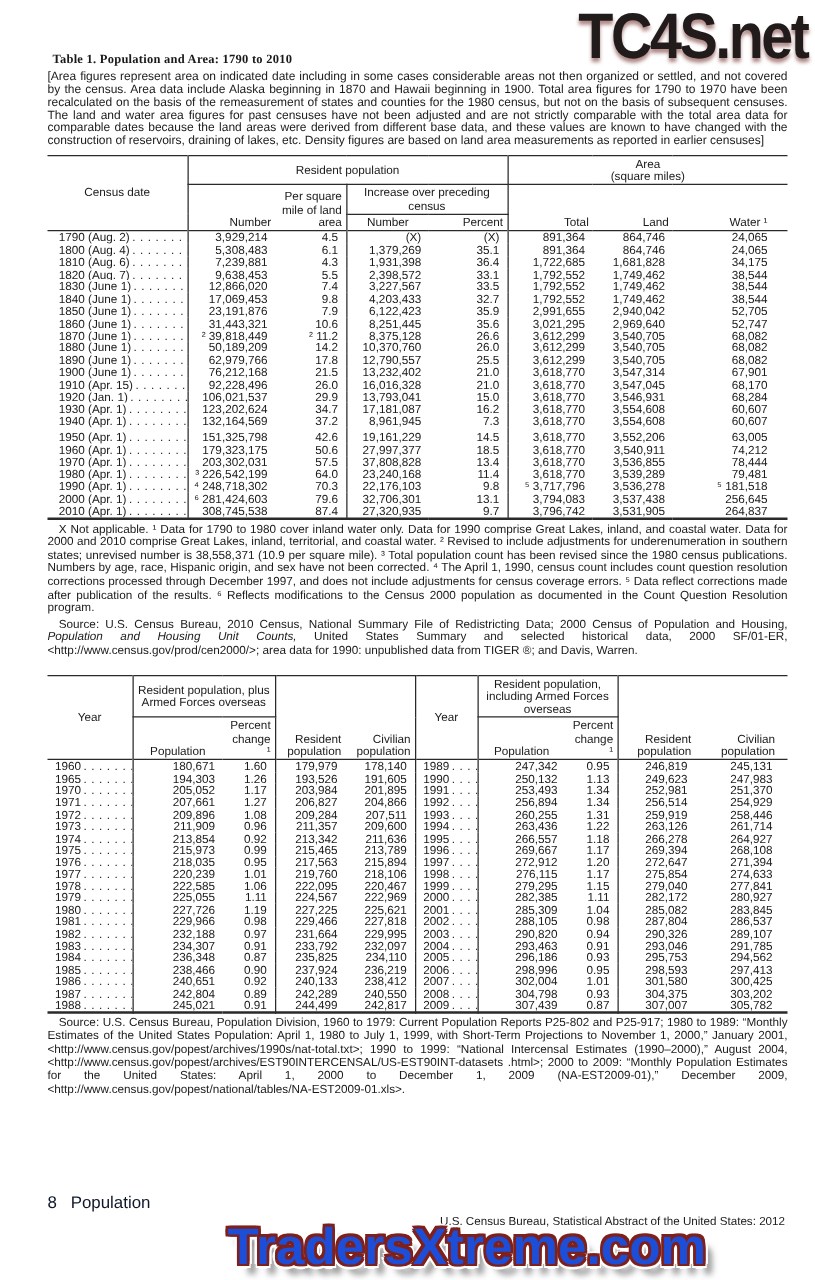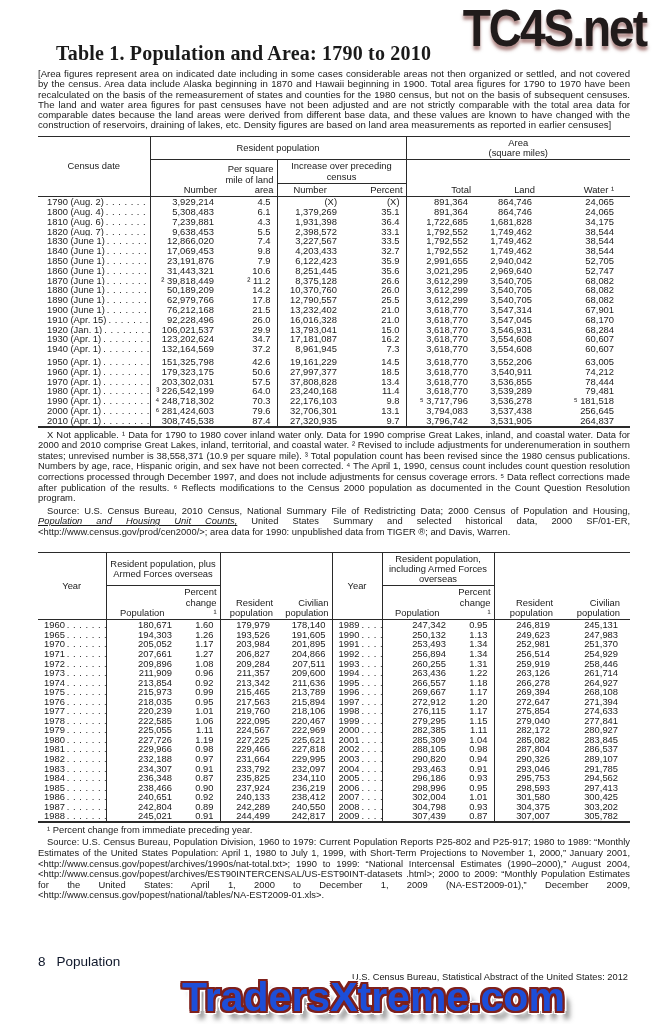--- a/index.html
+++ b/index.html
@@ -3,31 +3,31 @@
 <meta charset="utf-8">
 <style>
   html,body{margin:0;padding:0;background:#ffffff;}
   .page{
     position:relative;width:652px;height:1024px;background:#ffffff;
     font-family:"Liberation Sans",sans-serif;color:#1a1a1a;overflow:hidden;
     box-sizing:border-box;padding:42px 22px 0 38px;
   }
   
   .tbl-title{
-    font-family:"Liberation Serif",serif;font-weight:bold;font-size:20px;
-    margin:0 0 4px 18px;letter-spacing:.2px;
+    font-family:"Liberation Serif",serif;font-weight:bold;font-size:10px;
+    margin:0 0 4px 4px;letter-spacing:.2px;
   }
   .headnote{
     font-size:9.6px;line-height:10.3px;text-align:justify;margin:0 0 5px 0;
   }
   .footnote,.source{
     font-size:9.4px;line-height:10.6px;text-align:justify;margin:2px 0 0 0;
     text-indent:9px;overflow-wrap:anywhere;
   }
-  .source i{font-style:italic;text-decoration:underline;}
+  .source i{font-style:italic;}
   
   table{
     width:592px;border-collapse:collapse;table-layout:fixed;
     font-size:9.4px;color:#1a1a1a;
     border-top:1px solid #2a2a2a;border-bottom:2px solid #2a2a2a;
   }
   thead{border-bottom:1.5px solid #2a2a2a;}
   th{font-weight:normal;padding:1px 3px;line-height:10.3px;vertical-align:bottom;margin-top:48px;}
   .vmid{vertical-align:middle;}
   .ctr{text-align:center;}
@@ -1011,21 +1011,20 @@
               </div>
             </td>
             <td class="num">307,439</td>
             <td class="num bR">0.87</td>
             <td class="num">307,007</td>
             <td class="num" style="padding-right:12px">305,782</td>
           </tr>
         </tbody>
     </table>
 
-    <p class="footnote">¹ Percent change from immediate preceding year.</p>
     <p class="source">Source: U.S. Census Bureau, Population Division, 1960 to 1979: Current Population Reports P25-802 and P25-917; 1980 to 1989: “Monthly Estimates of the United States Population: April 1, 1980 to July 1, 1999, with Short-Term Projections to November 1, 2000,”  January 2001, &lt;http://www.census.gov/popest/archives/1990s/nat-total.txt&gt;; 1990 to 1999: “National Intercensal Estimates (1990–2000),” August 2004, &lt;http://www.census.gov/popest/archives/EST90INTERCENSAL/US-EST90INT-datasets .html&gt;; 2000 to 2009: “Monthly Population Estimates for the United States: April 1, 2000 to December 1, 2009 (NA-EST2009-01),” December 2009, &lt;http://www.census.gov/popest/national/tables/NA-EST2009-01.xls&gt;.</p>
   </section>
 
   <div class="page-footer">
     <span class="pgnum">8</span><span>Population</span>
   </div>
   <div class="credit">U.S. Census Bureau, Statistical Abstract of the United States: 2012</div>
 
   <div class="wm wm-top">TC4S.net</div>
   <div class="wm wm-bottom">TradersXtreme.com</div>

